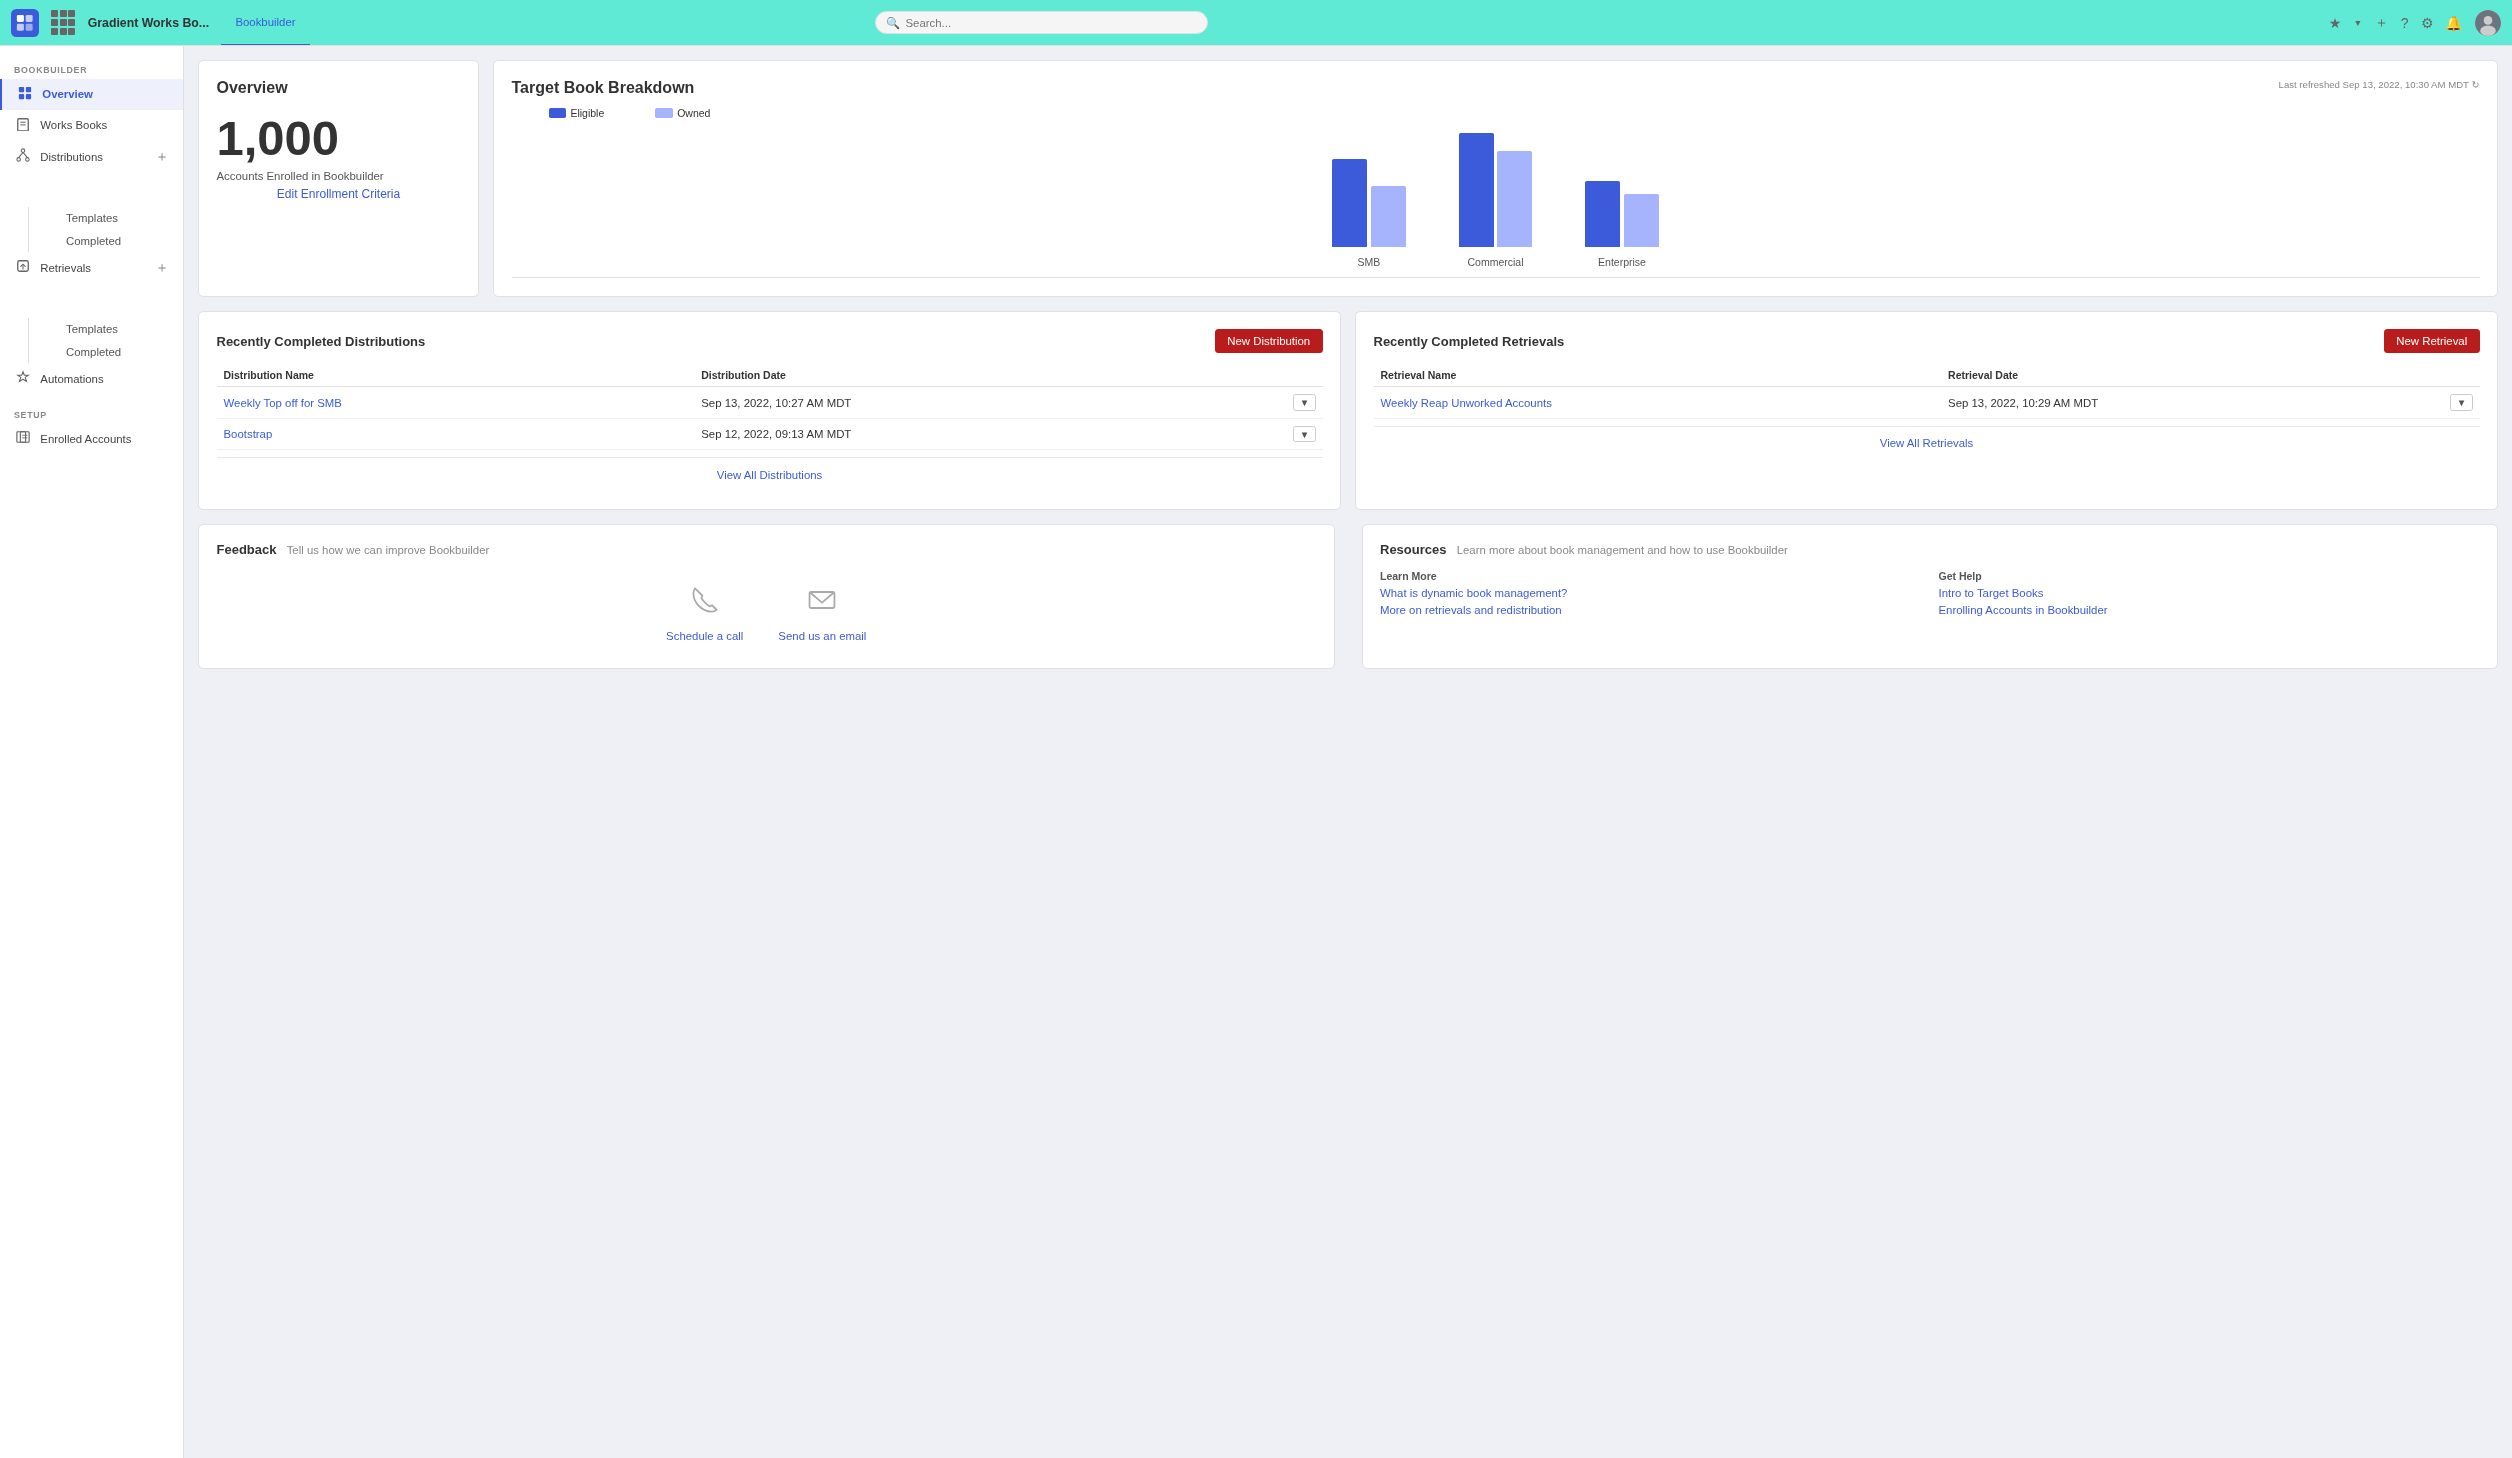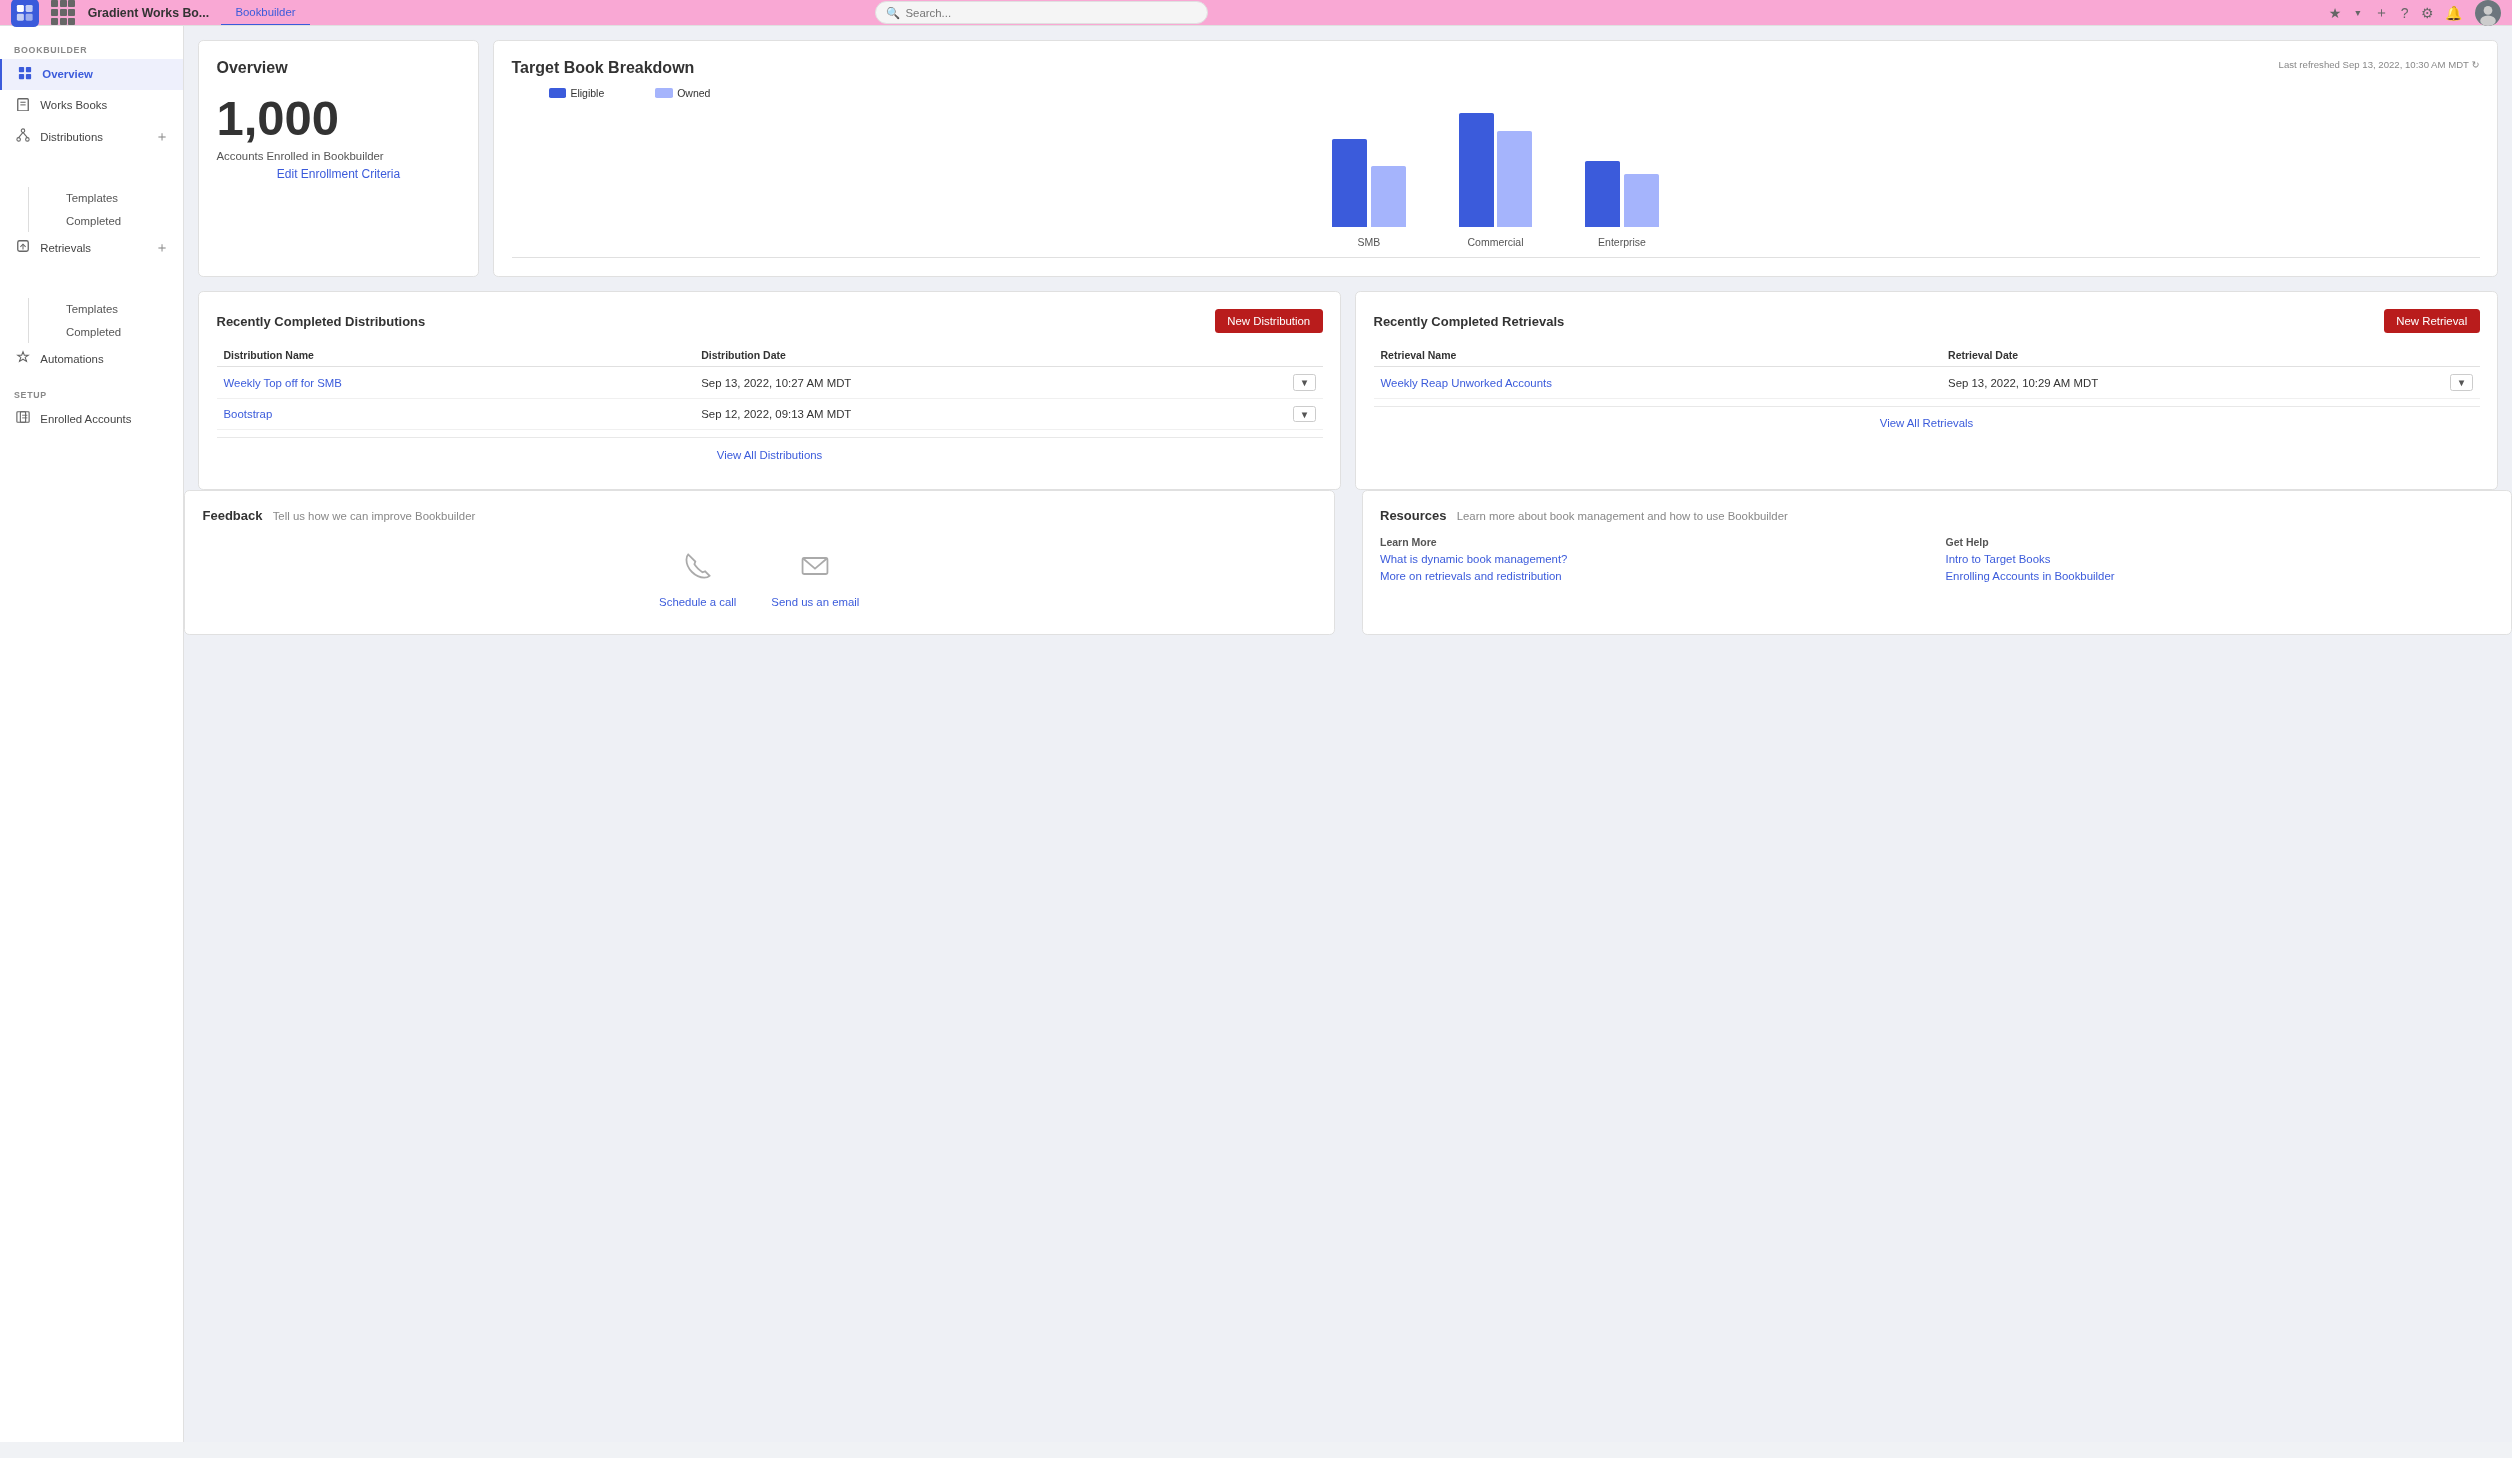--- a/index.html
+++ b/index.html
@@ -1,21 +1,21 @@
 <!DOCTYPE html>
 <html style="font-size:14px"><head>
   <meta charset="utf-8">
   <style>
     * { box-sizing: border-box; margin: 0; padding: 0; }
     body { font-family: -apple-system, BlinkMacSystemFont, 'Segoe UI', sans-serif; background: #f0f2f5; font-size: 11.4px; color: #333; }
 
     
     .top-nav {
-      height: 26px;
-      background: #f9a8d4;
+      height: 46px;
+      background: #5eead4;
       border-bottom: 0.9px solid #e0e0e0;
       display: flex;
       align-items: center;
       padding: 0 10.5px;
       gap: 8.8px;
       position: relative;
       z-index: 100;
     }
     .app-logo {
       width: 28px; height: 28px;
@@ -138,21 +138,21 @@
     }
     .table { width: 100%; border-collapse: collapse; }
     .table th { font-size: 10.5px; font-weight: 600; color: #333; border-bottom: 0.9px solid #e0e0e0; padding: 5.3px 7px; text-align: left; }
     .table td { padding: 7px 7px; border-bottom: 0.9px solid #f0f0f0; font-size: 11.4px; vertical-align: middle; }
     .table td a { color: #3b5bdb; text-decoration: none; }
     .dropdown-btn { background: #fff; border: 0.9px solid #ccc; border-radius: 2.6px; padding: 1.8px 5.3px; cursor: pointer; font-size: 9.6px; color: #555; }
     .view-all { text-align: center; padding: 10.5px; border-top: 0.9px solid #e8e8e8; margin-top: 7px; }
     .view-all a { color: #3b5bdb; text-decoration: none; font-size: 11.4px; }
 
     
-    .bottom-row { display: flex; gap: 27px; }
+    .bottom-row { display: flex; gap: 27px; padding: 14px; }
     .feedback-panel { flex: 1; }
     .resources-panel { flex: 1; }
     .bottom-title { font-size: 13px; font-weight: 600; color: #333; display: inline; }
     .bottom-subtitle { font-size: 11.4px; color: #888; margin-left: 7px; }
     .feedback-actions { display: flex; gap: 35px; justify-content: center; margin-top: 17.5px; padding: 8.8px 0; }
     .feedback-action { display: flex; flex-direction: column; align-items: center; gap: 7px; cursor: pointer; }
     .feedback-action .fa-icon { font-size: 28px; color: #aaa; }
     .feedback-action a { color: #3b5bdb; font-size: 11.4px; text-decoration: none; }
     .resources-grid { display: grid; grid-template-columns: 1fr 1fr; gap: 7px 17.5px; margin-top: 12.3px; }
     .resources-col-title { font-size: 10.5px; font-weight: 700; color: #555; margin-bottom: 5.3px; }

